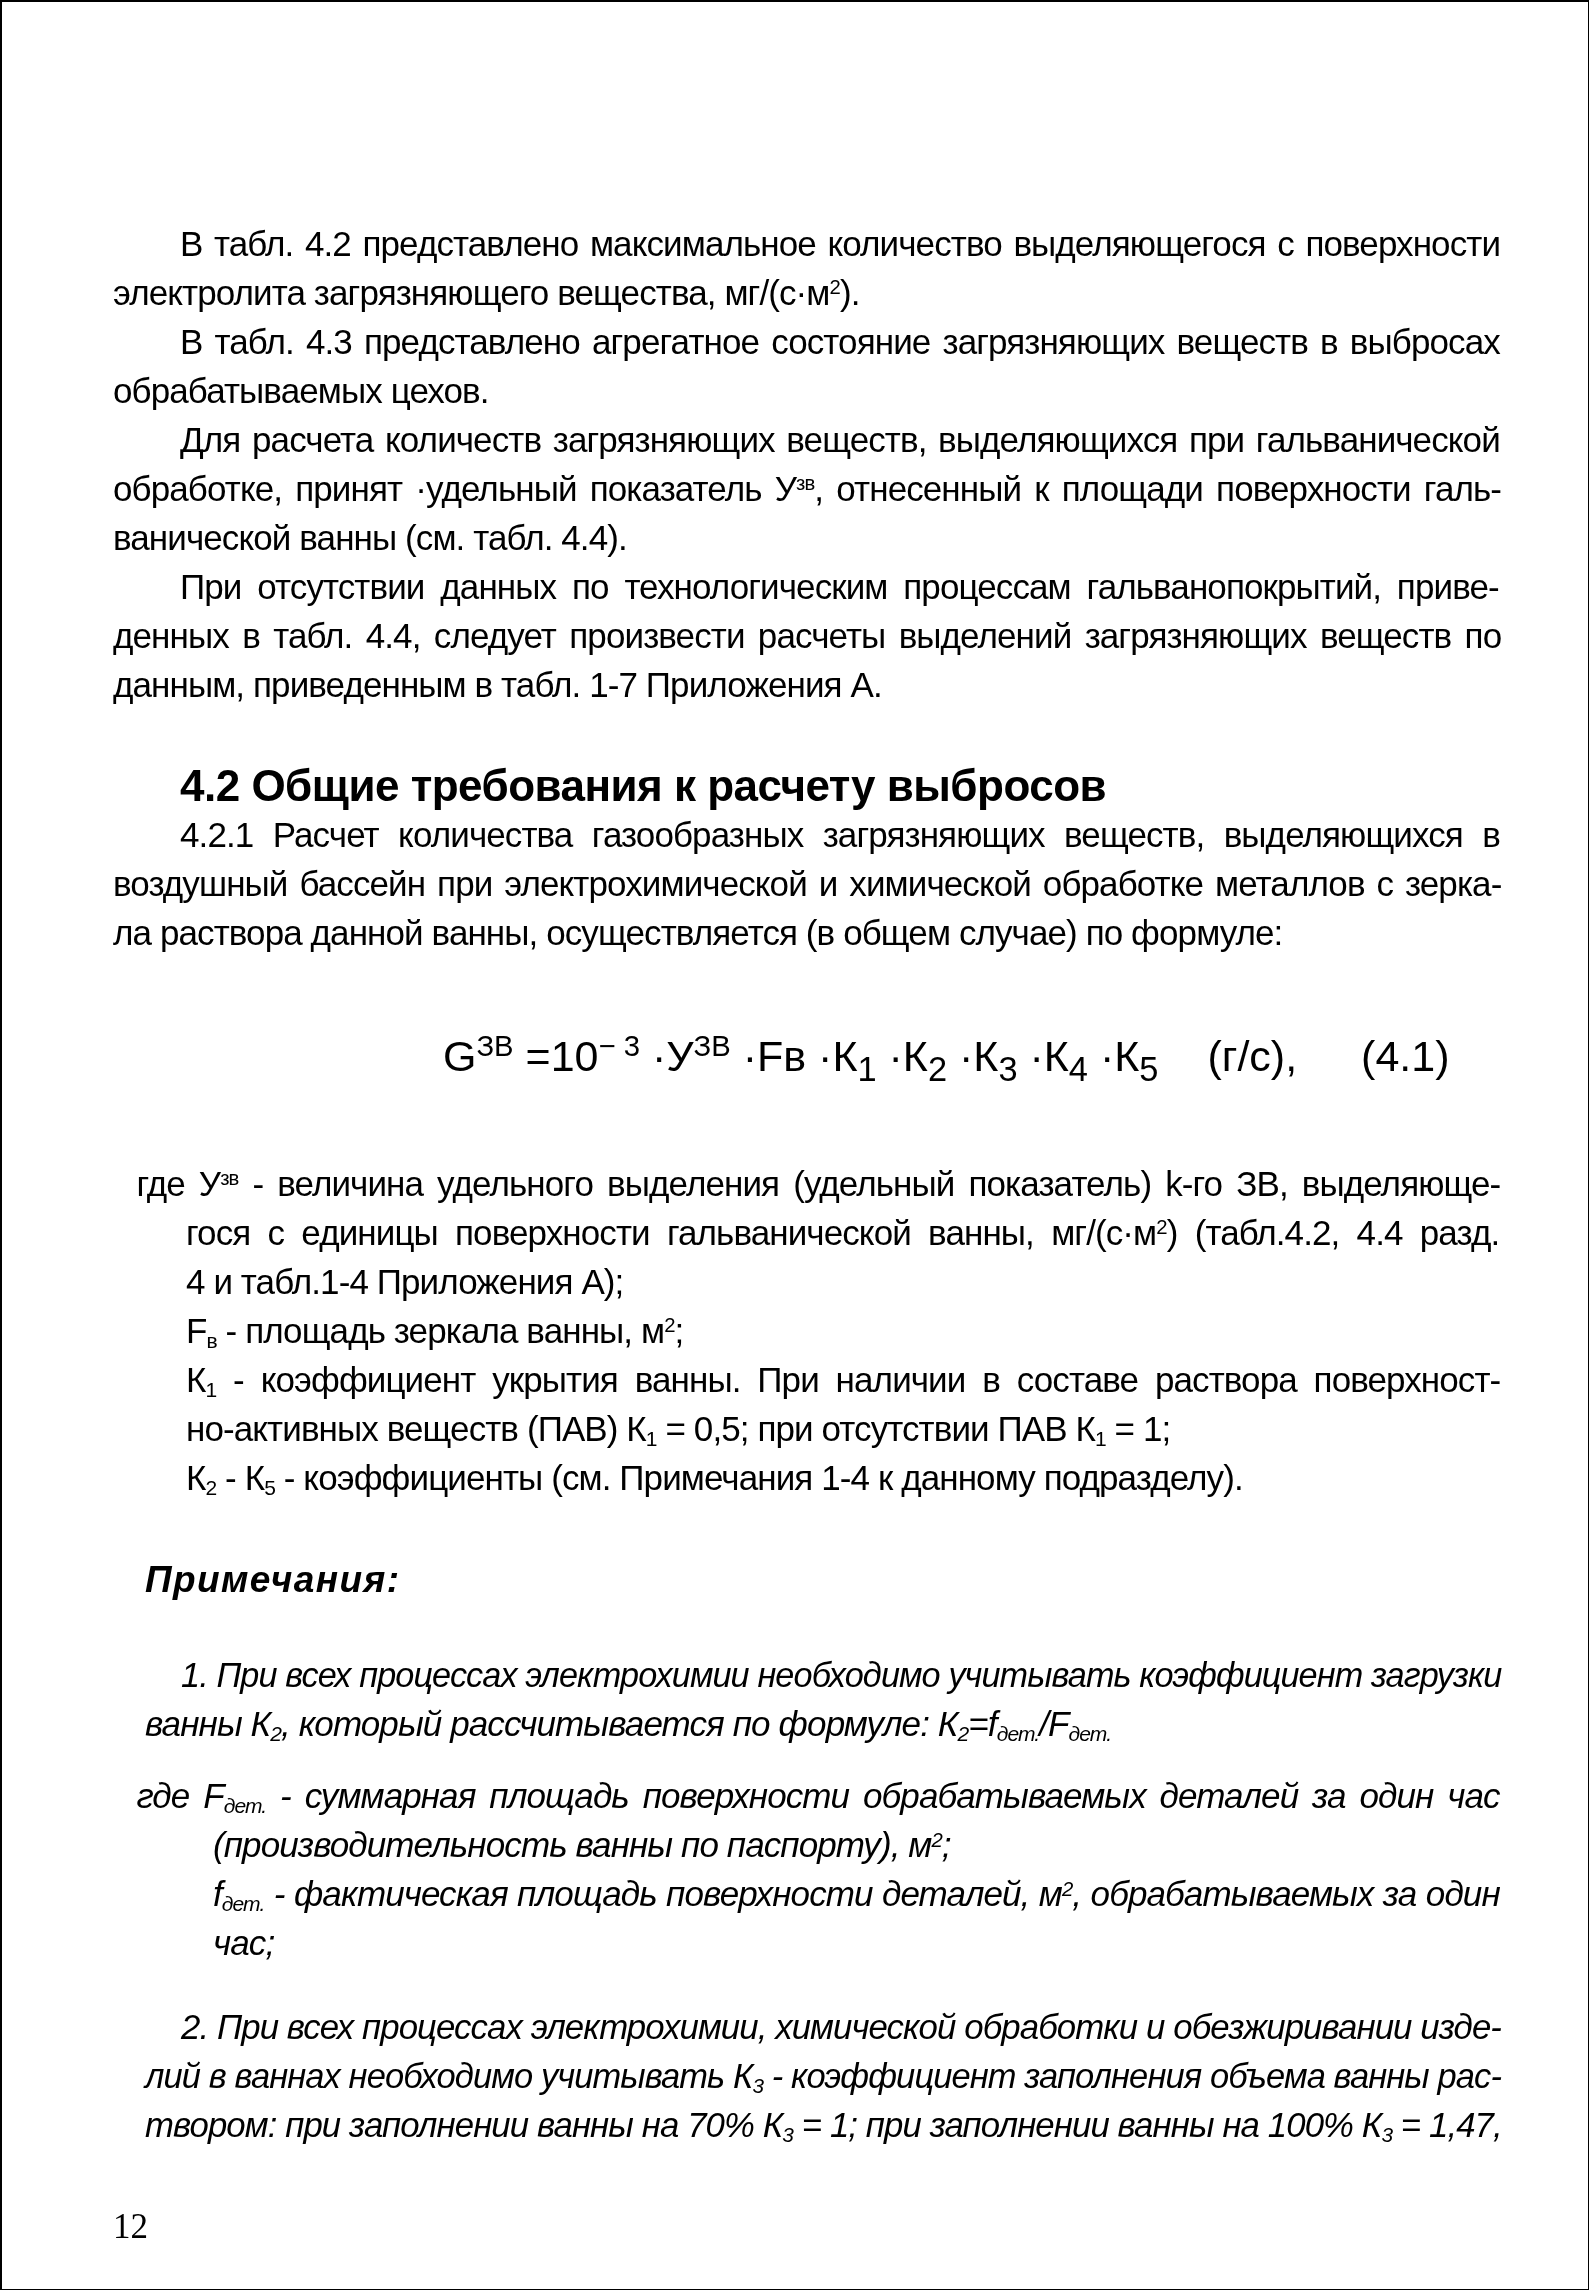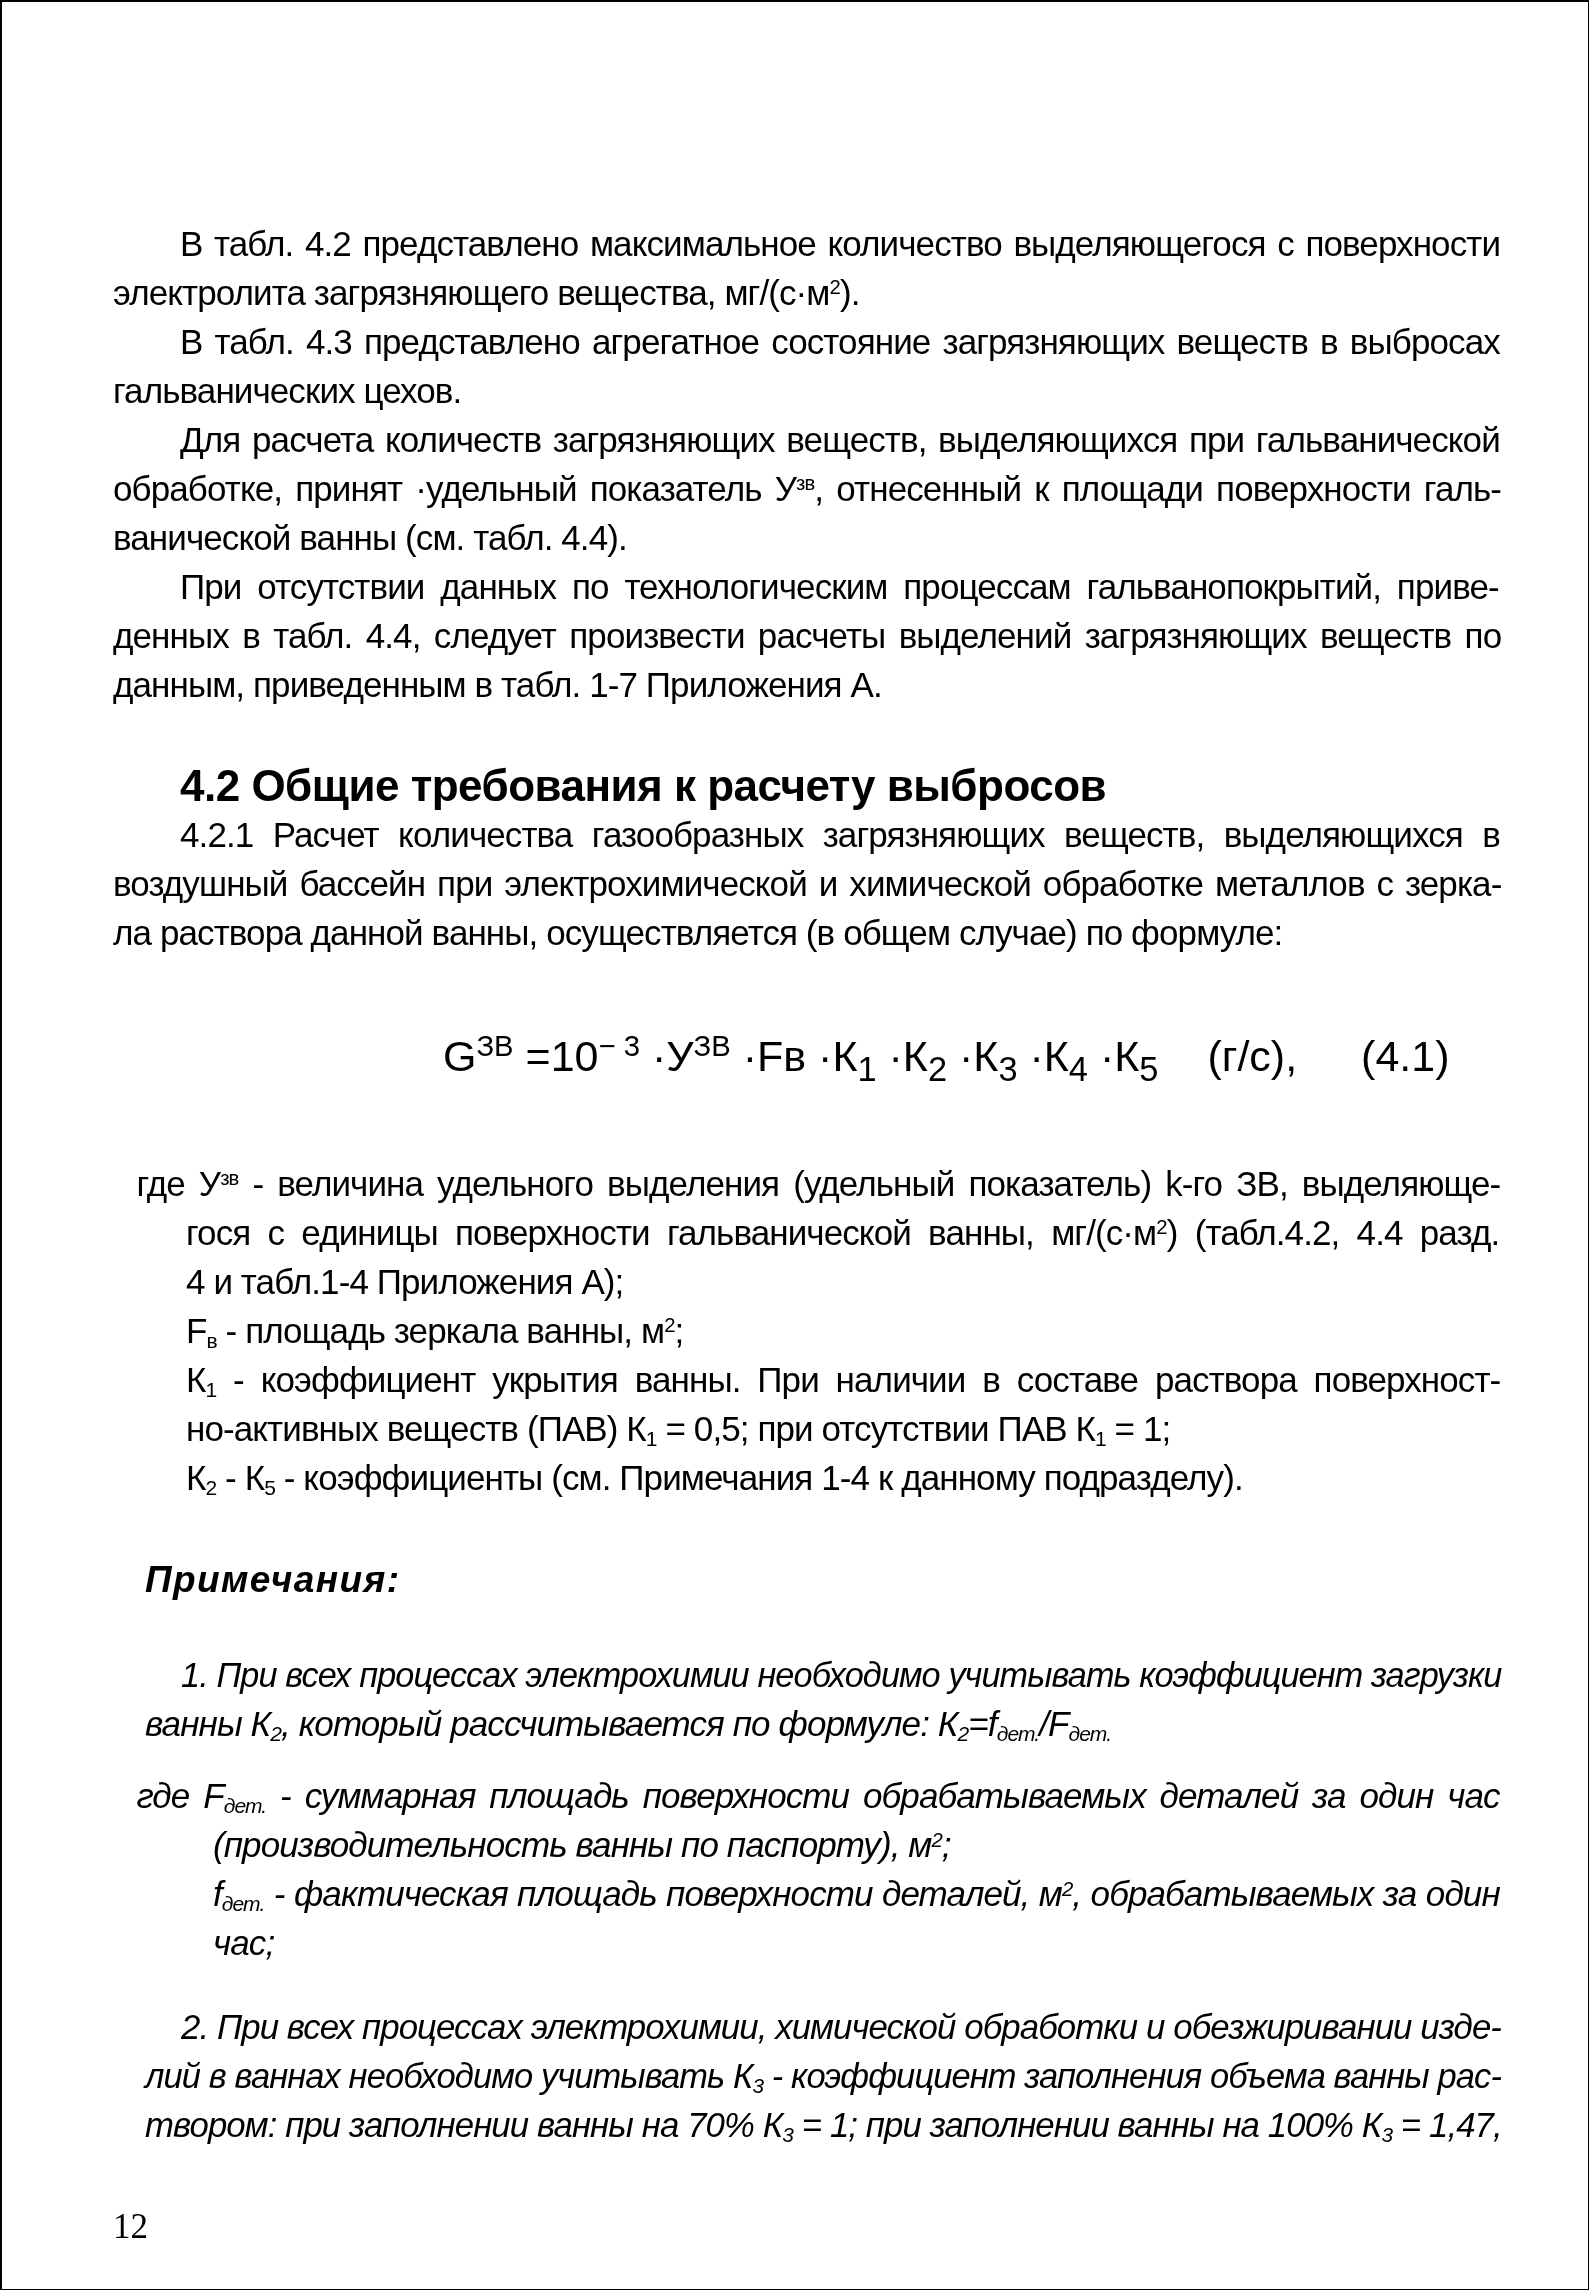--- a/index.html
+++ b/index.html
@@ -100,21 +100,21 @@
 <div class="page">
   <div class="content textblock">
 
     <div class="para">
         <div class="line"><span style="word-spacing: 2.8px;">В табл. 4.2 представлено максимальное количество выделяющегося с поверхности</span></div>
         <div class="line"><span>электролита загрязняющего вещества, мг/(с·м<sup>2</sup>).</span></div>
       </div>
 
     <div class="para">
         <div class="line"><span style="word-spacing: 3.3px;">В табл. 4.3 представлено агрегатное состояние загрязняющих веществ в выбросах</span></div>
-        <div class="line"><span>гальванических цехов.</span></div>
+        <div class="line"><span>обрабатываемых цехов.</span></div>
       </div>
 
     <div class="para">
         <div class="line"><span style="word-spacing: 2.8px;">Для расчета количеств загрязняющих веществ, выделяющихся при гальванической</span></div>
         <div class="line"><span style="word-spacing: 4.3px;">обработке, принят ·удельный показатель У<sup>зв</sup>, отнесенный к площади поверхности галь-</span></div>
         <div class="line"><span>ванической ванны (см. табл. 4.4).</span></div>
       </div>
 
     <div class="para">
         <div class="line"><span style="word-spacing: 7px; text-align: center;">При отсутствии данных по технологическим процессам гальванопокрытий, приве-</span></div>

